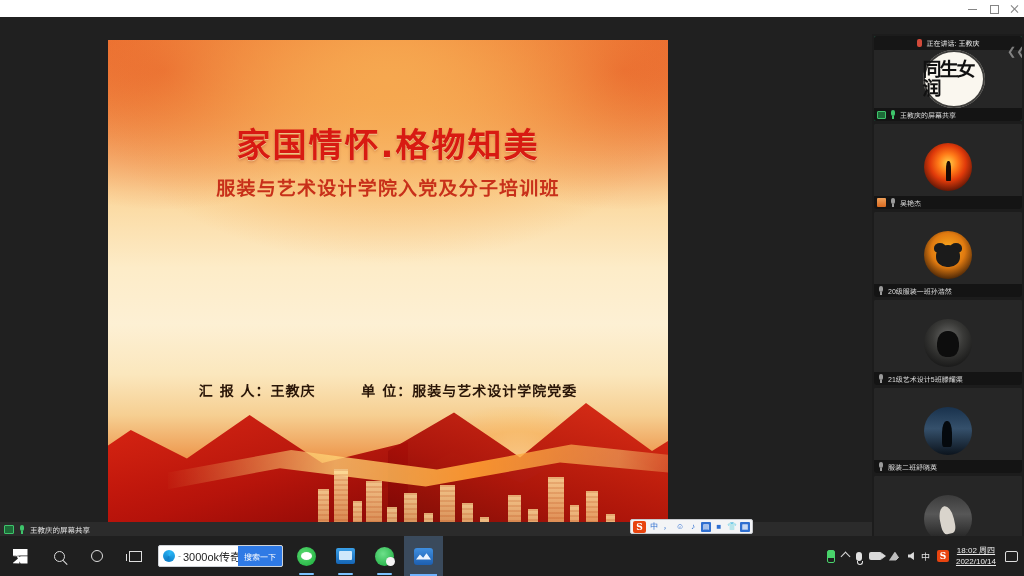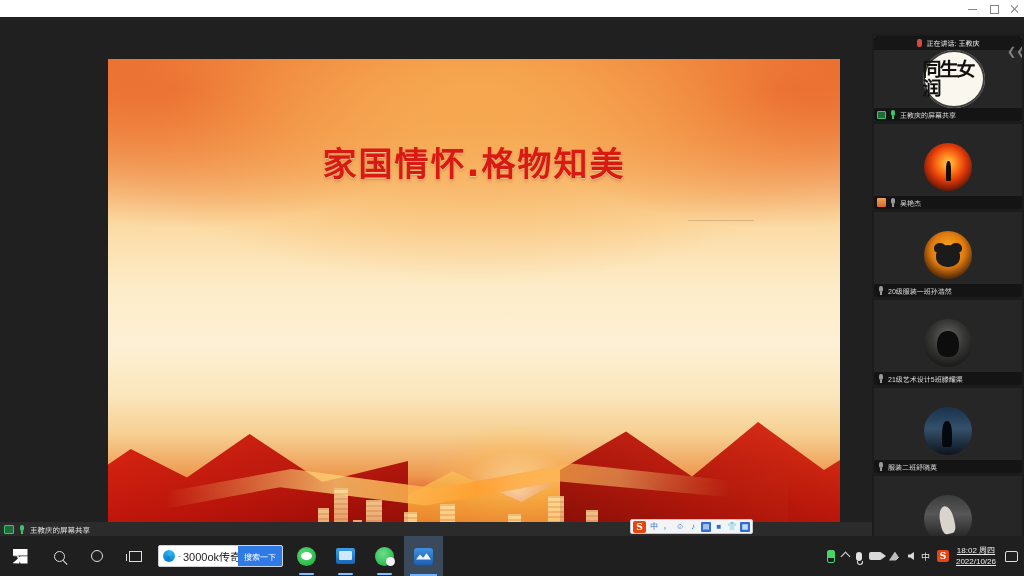--- a/index.html
+++ b/index.html
@@ -35,30 +35,29 @@
                     transform:rotate(-45deg); }
 
   
   #stage{
     position:absolute; left:0; top:17px; width:1024px; height:519px;
     background:#202020;
   }
 
   
   #share-area{
-    position:absolute; left:108px; top:23px; width:732px; height:507px;
+    position:absolute; left:108px; top:23px; width:560px; height:507px;
     overflow:hidden;
     background:
       radial-gradient(ellipse 90% 60% at 50% 8%, #f6a850 0%, rgba(246,168,80,0) 60%),
       radial-gradient(ellipse 70% 50% at 10% 6%, #e8632a 0%, rgba(232,99,42,0) 55%),
       radial-gradient(ellipse 70% 50% at 92% 6%, #e8632a 0%, rgba(232,99,42,0) 55%),
       linear-gradient(180deg,#f2873c 0%,#f7ab5a 12%,#fbd79c 30%,#fdecc8 45%,
                       #fdf0d4 56%,#fbe7bd 66%,#f6cf92 74%,#ee9a50 82%,#d9411f 88%,
                       #b1140d 94%,#8d0a08 100%);
-    margin-top: 19px;
   }
   
   #slide-rule{
     position:absolute; left:580px; top:161px; width:66px; height:1px;
     background:rgba(170,150,110,.45);
   }
   
   #slide-title{
     position:absolute; left:0; right:0; top:78px; text-align:center;
     font-family:"DejaVu Sans","Liberation Sans",sans-serif;
@@ -434,21 +433,27 @@
   </div>
 </div>
 
 <div id="stage">
 
   <div id="share-area">
 
     <div id="slide-rule"></div>
 
     <div id="slide-title">家国情怀.格物知美</div>
-
+    <div id="slide-subtitle">服装与艺术设计学院入党及分子培训班</div>
+
+    <div id="slide-byline">
+      <span>汇 报 人：王教庆</span>
+      <span class="gap"></span>
+      <span>单 位：服装与艺术设计学院党委</span>
+    </div>
 
     <div id="slide-scene">
       <div id="sun-glow"></div>
       <div class="mtn" id="mtn-gold"></div>
       <div class="mtn" id="mtn-red-left"></div>
       <div class="mtn" id="mtn-red-right"></div>
       <div id="ribbon"></div>
       <div class="bldg" style="left:210px;width:11px;height:58px;"></div>
       <div class="bldg" style="left:226px;width:14px;height:78px;"></div>
       <div class="bldg" style="left:245px;width:9px;height:46px;"></div>
@@ -605,17 +610,17 @@
     <div class="ti-batt"></div>
     <div class="ti-chev"></div>
     <div class="ti-mic"></div>
     <div class="ti-cam"></div>
     <div class="ti-net"></div>
     <div class="ti-vol"></div>
     <div class="ti-ime">中</div>
     <div class="ti-s">S</div>
     <div id="clock">
       <div>18:02 周四</div>
-      <div>2022/10/26</div>
+      <div>2022/10/14</div>
     </div>
     <div id="action-center"></div>
   </div>
 </div>
 
 </body></html>

